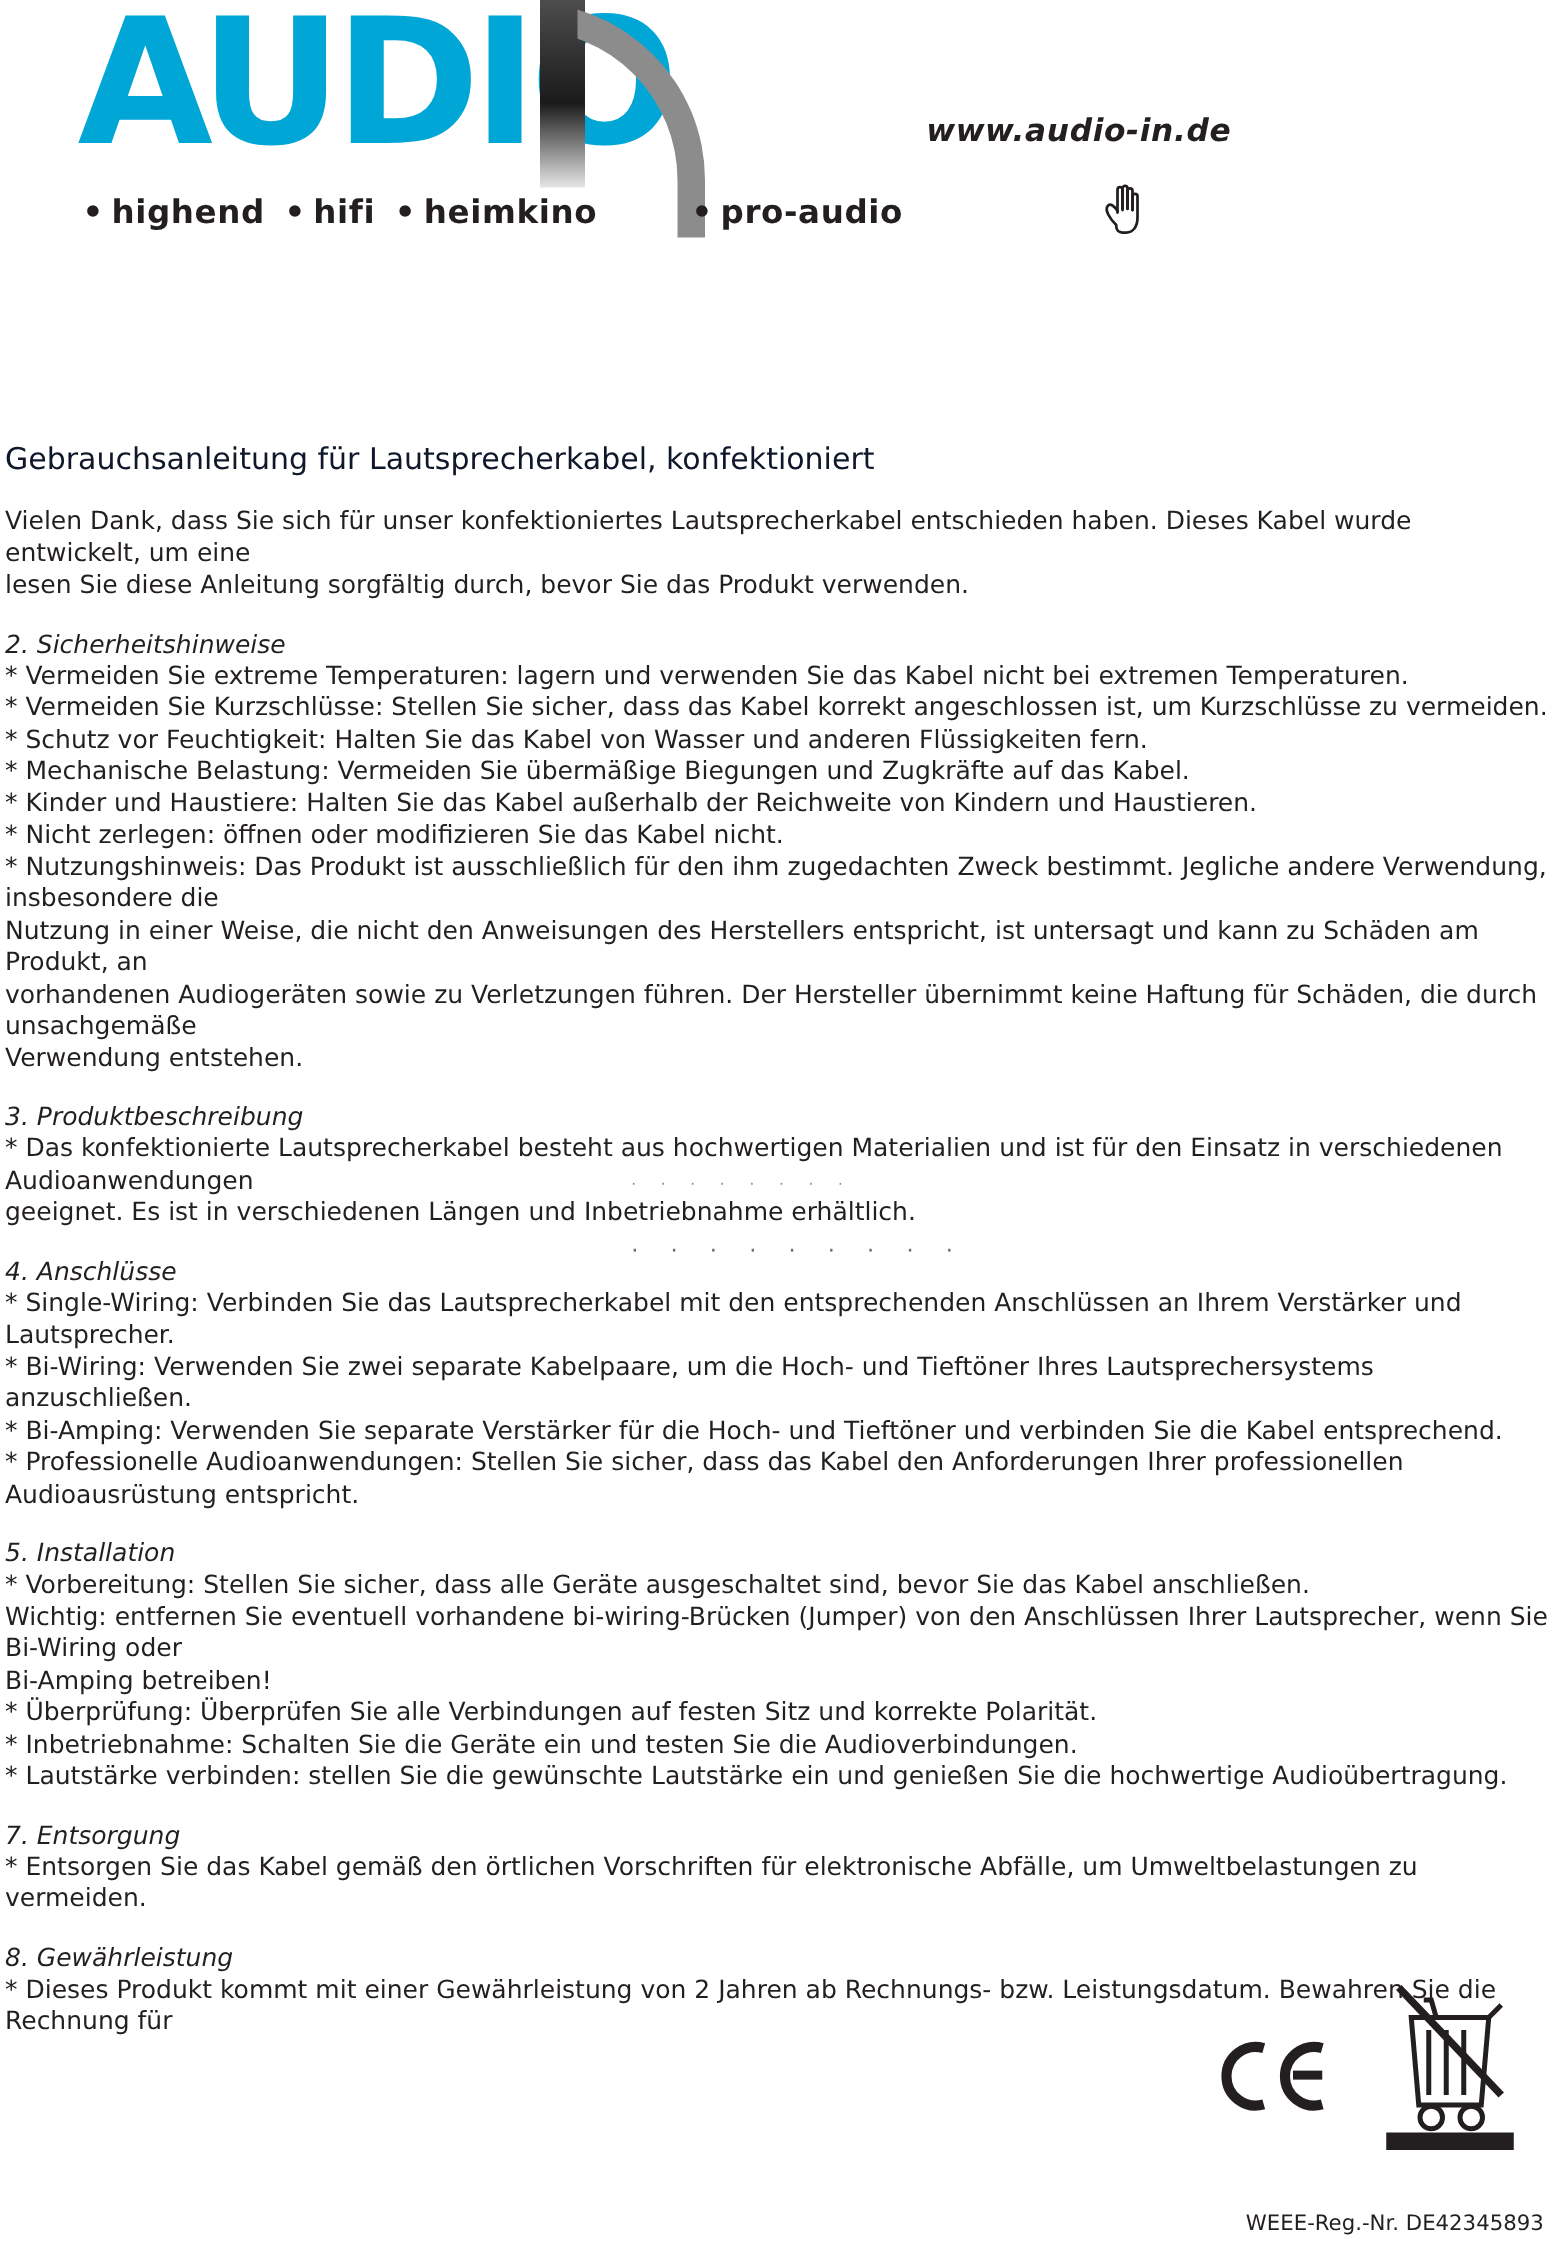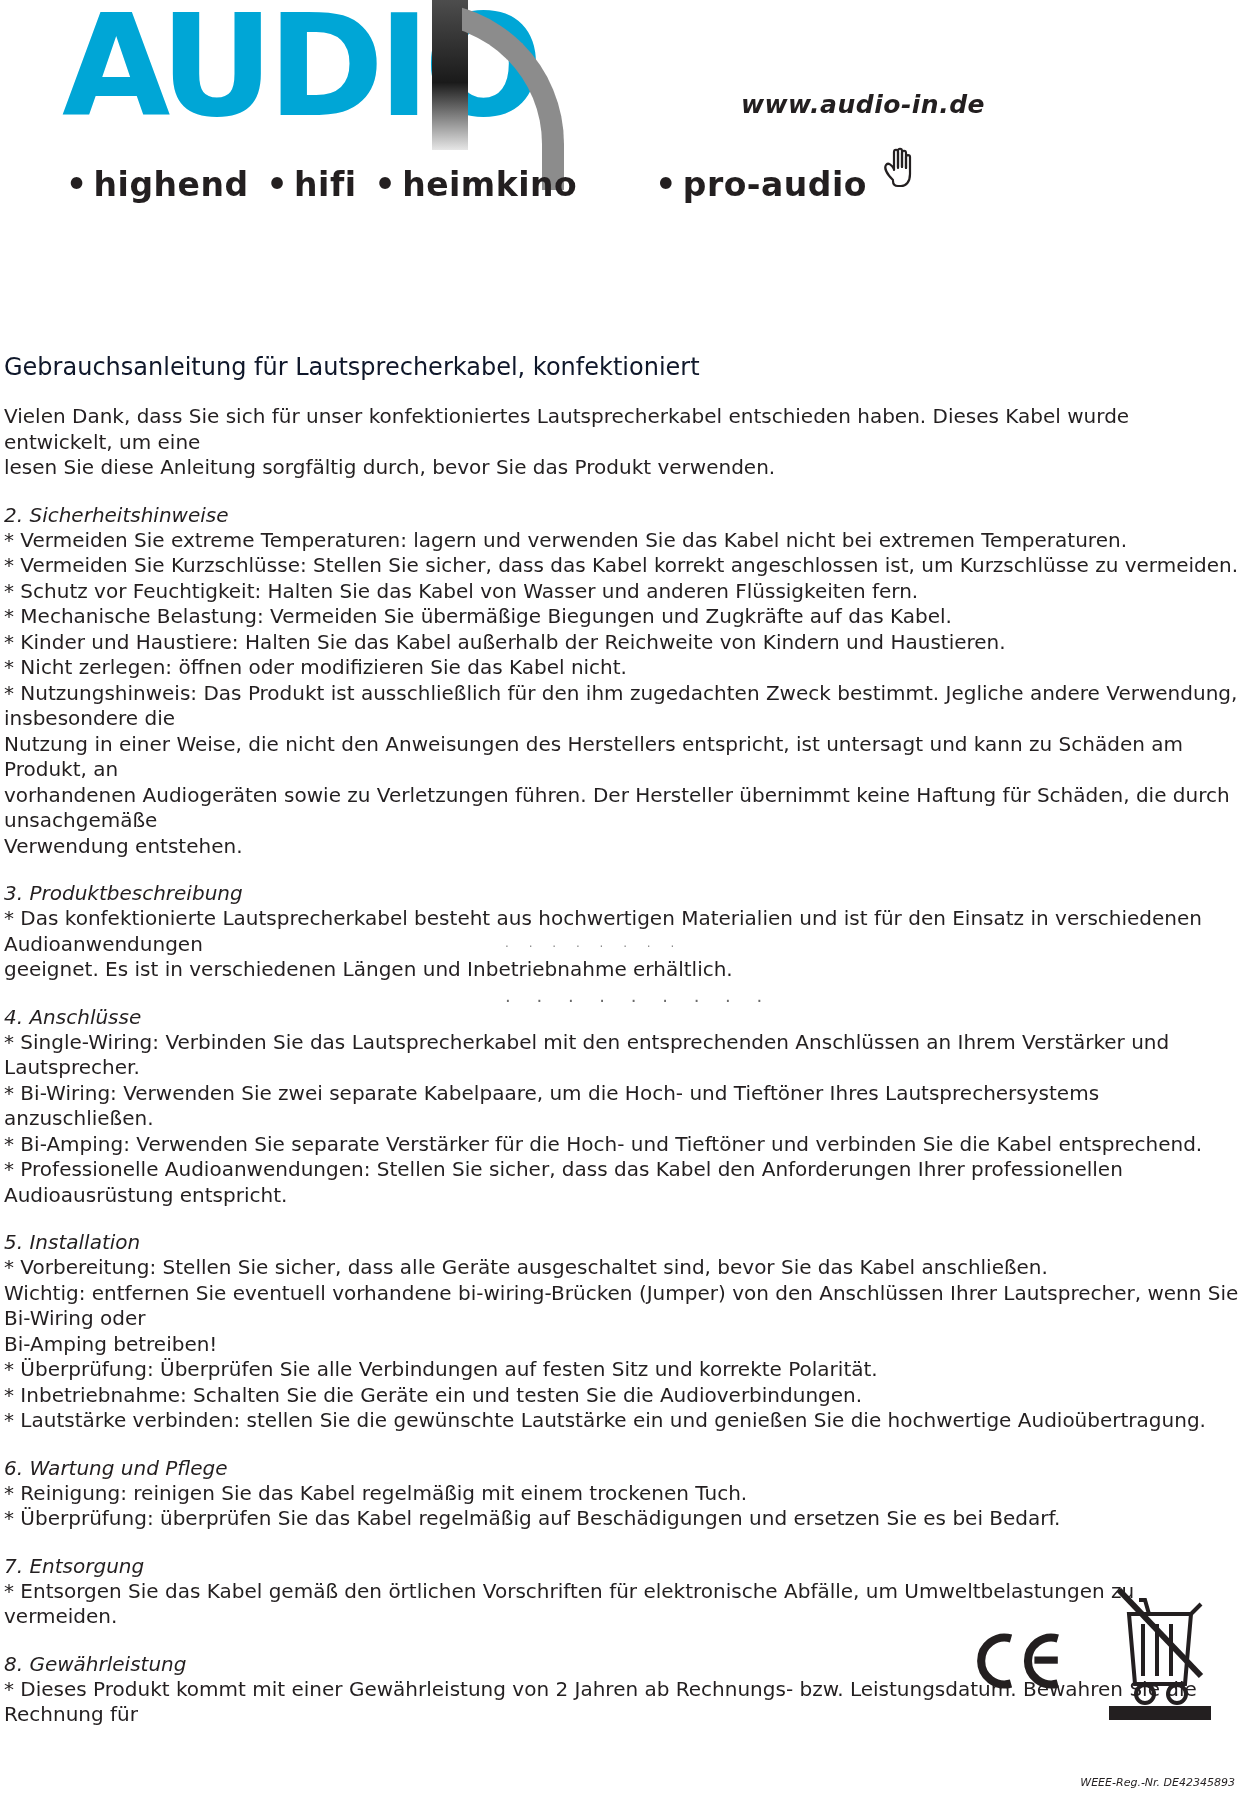--- a/index.html
+++ b/index.html
@@ -66,22 +66,22 @@
     width: 120px;
     height: 190px;
     border-right: 22px solid #8c8c8c;
     border-top: 22px solid #8c8c8c;
     border-radius: 0 150px 0 0;
     background: transparent;
   }
   .tagline {
     position: absolute;
     left: 60px;
-    top: 165px;
-    font-size: 33px;
+    top: 155px;
+    font-size: 26px;
     font-weight: bold;
     color: #231f20;
     letter-spacing: 0.5px;
     white-space: nowrap;
   }
   .tagline .dot {
     color: #231f20;
     padding: 0 6px;
   }
   .tagline .pro {
@@ -150,23 +150,22 @@
     position: absolute;
     left: 1105px;
     top: 1580px;
     width: 110px;
     height: 140px;
   }
   .weee-reg {
     position: absolute;
     right: 14px;
     bottom: 10px;
-    font-size: 11px;
-    color: #231f20;
-    font-style: italic;
+    font-size: 17px;
+    color: #231f20;
   }
   .dots-row {
     position: absolute;
     left: 505px;
     top: 990px;
     font-size: 18px;
     letter-spacing: 10px;
     color: #6b6b6b;
   }
   .tiny-marks {
@@ -253,27 +252,20 @@
       </div>
       <div class="section">
         <div class="sec-head">5. Installation</div>
         <div class="body">
           <span class="line">* Vorbereitung: Stellen Sie sicher, dass alle Geräte ausgeschaltet sind, bevor Sie das Kabel anschließen.</span>
           <span class="line">Wichtig: entfernen Sie eventuell vorhandene bi-wiring-Brücken (Jumper) von den Anschlüssen Ihrer Lautsprecher, wenn Sie Bi-Wiring oder</span>
           <span class="line">Bi-Amping betreiben!</span>
           <span class="line">* Überprüfung: Überprüfen Sie alle Verbindungen auf festen Sitz und korrekte Polarität.</span>
           <span class="line">* Inbetriebnahme: Schalten Sie die Geräte ein und testen Sie die Audioverbindungen.</span>
           <span class="line">* Lautstärke verbinden: stellen Sie die gewünschte Lautstärke ein und genießen Sie die hochwertige Audioübertragung.</span>
-        </div>
-      </div>
-      <div class="section">
-        <div class="sec-head">6. Wartung und Pflege</div>
-        <div class="body">
-          <span class="line">* Reinigung: reinigen Sie das Kabel regelmäßig mit einem trockenen Tuch.</span>
-          <span class="line">* Überprüfung: überprüfen Sie das Kabel regelmäßig auf Beschädigungen und ersetzen Sie es bei Bedarf.</span>
         </div>
       </div>
       <div class="section">
         <div class="sec-head">7. Entsorgung</div>
         <div class="body">
           <span class="line">* Entsorgen Sie das Kabel gemäß den örtlichen Vorschriften für elektronische Abfälle, um Umweltbelastungen zu vermeiden.</span>
         </div>
       </div>
       <div class="section">
         <div class="sec-head">8. Gewährleistung</div>

